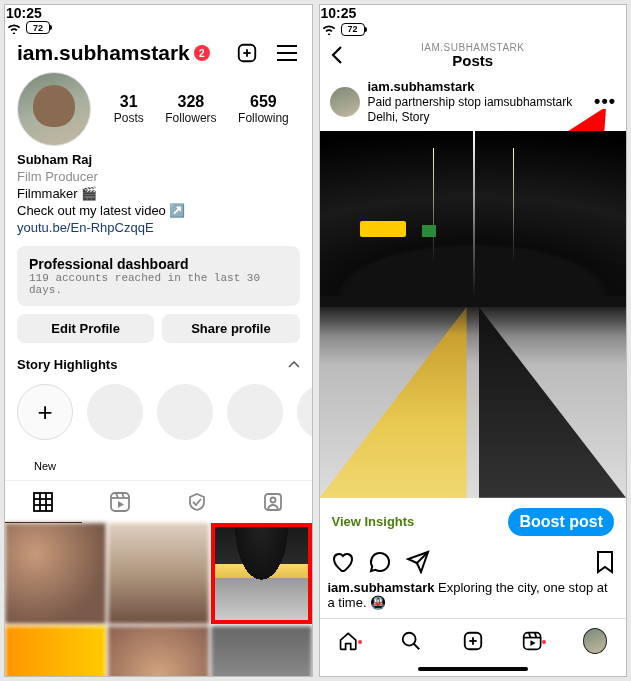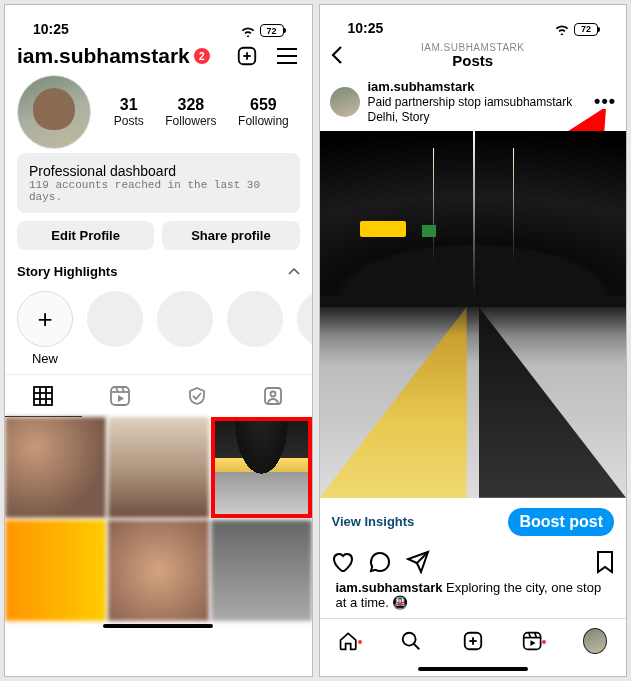--- a/index.html
+++ b/index.html
@@ -1,20 +1,20 @@
 <!DOCTYPE html>
 <html><head>
 <meta charset="utf-8">
 <style>
   * { box-sizing: border-box; margin: 0; padding: 0; font-family: -apple-system, Helvetica, Arial, sans-serif; }
   body { background: #e8e8e8; display: flex; gap: 6px; padding: 4px; }
   .phone { width: 309px; height: 673px; background: #fff; border: 1px solid #bcbcbc; position: relative; overflow: hidden; display: flex; flex-direction: column; }
 
   
-  .status { height: 32px; display: flex; align-items: flex-end; justify-content: space-between; padding: 0 28px; font-size: 14px; font-weight: 600; }
+  .status { height: 32px; display: flex; align-items: flex-start; justify-content: space-between; padding: 0 1px; font-size: 14px; font-weight: 600; flex-direction: column; }
   .status .right { display: flex; align-items: center; gap: 4px; }
   .wifi { display: inline-block; }
   .batt { border: 1.5px solid #000; border-radius: 4px; width: 24px; height: 13px; position: relative; display: flex; align-items: center; justify-content: center; font-size: 9px; font-weight: 700; background: #fff; }
   .batt::after { content:""; position:absolute; right:-3px; top:3px; width:2px; height:5px; background:#000; border-radius:0 2px 2px 0; }
 
   
   .hdr { display: flex; align-items: center; padding: 6px 12px 4px; }
   .uname { font-size: 21px; font-weight: 700; flex: 1; display: flex; align-items: center; }
   .red-dot { background:#ff3040; color:#fff; border-radius:50%; width:16px; height:16px; font-size:10px; font-weight:700; display:inline-flex; align-items:center; justify-content:center; margin-left:4px; }
   .hicon { width: 26px; height: 26px; display: flex; align-items: center; justify-content: center; margin-left: 14px; }
@@ -28,37 +28,37 @@
   .stat .l { font-size:12px; color:#111; }
 
   
   .bio { padding: 2px 12px 10px; font-size: 13px; line-height: 1.3; }
   .bio .name { font-weight:600; }
   .bio .cat { color:#8e8e8e; }
   .bio .link { color:#1a3c6e; }
 
   
   .dash { margin: 0 12px 8px; background:#efefef; border-radius:8px; padding: 10px 12px; }
-  .dash .t { font-size:14px; font-weight:400; }
+  .dash .t { font-size:14px; font-weight:700; }
   .dash .s { font-size:11px; color:#777;font-family:Liberation Mono, monospace; }
 
   
   .brow { display:flex; gap:8px; padding:0 12px 14px; }
   .btn { flex:1; background:#efefef; border-radius:8px; text-align:center; padding:7px 0; font-size:13px; font-weight:600; }
 
   
   .hl { padding: 0 12px; }
   .hl .hrow{ display:flex; justify-content:space-between; align-items:center;}
   .hl .ht { font-size:13px; font-weight:700; }
   .hl .hs { font-size:12px; color:#555; margin-top:2px;}
   .circles { display:flex; gap:14px; padding: 12px 12px 8px; }
   .circ { text-align:center; }
   .circ .c{ width:56px; height:56px; border-radius:50%; border:1px solid #ddd; background:#fafafa; display:flex; align-items:center; justify-content:center; font-size:26px; font-weight:300;}
   .circ.g .c{ background:#eee; border-color:#eee;}
-  .circ .lab{ font-size:13px; margin-top:4px;}
+  .circ .lab{ font-size:11px; margin-top:20px;}
 
   
   .tabs { display:flex; border-top:1px solid #eee; }
   .tab { flex:1; display:flex; align-items:center; justify-content:center; height:42px; }
   .tab.active { border-bottom: 1.5px solid #000; }
 
   
   .grid { display:grid; grid-template-columns: repeat(3,1fr); gap:2px; }
   .cell { aspect-ratio:1; position:relative; }
   .blur1{ background: radial-gradient(circle at 30% 30%, #c89a7a, #7a5a4a 70%); filter:blur(2px);}
@@ -97,27 +97,27 @@
   .postimg .lights{ position:absolute; top:0; left:50%; width:2px; height:45%; background:linear-gradient(#fff,transparent);} 
   .postimg .lights::before,.postimg .lights::after{content:"";position:absolute;top:10%;width:1px;height:70%;background:linear-gradient(#ffd,transparent);}
   .postimg .lights::before{left:-40px;} .postimg .lights::after{left:40px;}
   .postimg .floor{ position:absolute; inset:48% 0 0 0; background: linear-gradient(to bottom,#222 0%,#555 8%, #888 15%, #bbb 30%, #ddd 100%);}
   .postimg .yellow{ position:absolute; left:0; right:52%; top:48%; bottom:0; background: linear-gradient(to bottom,#665020 0%, #c9a030 15%, #e8c850 60%, #f0d870 100%); clip-path: polygon(0 100%, 100% 0, 100% 100%);}
   .postimg .track{ position:absolute; right:0; left:52%; top:48%; bottom:0; background: linear-gradient(to bottom,#111 0%,#222 50%,#333 100%); clip-path: polygon(0 0, 100% 100%, 0 100%);}
   .postimg .sign{ position:absolute; left:40px; top:90px; width:46px; height:16px; background:#ffcc00; border-radius:2px;}
   .postimg .sign2{ position:absolute; left:102px; top:94px; width:14px; height:12px; background:#2a8a3a;}
 
   .insights{ display:flex; align-items:center; justify-content:space-between; padding:10px 12px; font-size:13px;}
-  .insights .vi{ color:#0c4a6e; font-weight:600;text-align:right;}
+  .insights .vi{ color:#4d7c0f; font-weight:600;text-align:right;}
   .boost{ background:#0095f6; color:#fff; border-radius:14px; padding:5px 11px; font-size:16px; font-weight:600;}
 
   .actions{ display:flex; align-items:center; padding:4px 10px 6px; gap:14px;}
   .actions .spacer{flex:1;}
 
-  .caption{ padding: 0 16px 8px; font-size:13px;}
+  .caption{ padding: 0 8px 8px; font-size:13px;}
   .caption .un{ font-weight:600;}
 
   svg{display:block;}
 </style>
 </head>
 <body>
 
 <div class="phone">
   <div class="status">
     <span>10:25</span>
@@ -165,20 +165,27 @@
           <div class="n">328</div>
           <div class="l">Followers</div>
         </div>
       <div class="stat">
           <div class="n">659</div>
           <div class="l">Following</div>
         </div>
     </div>
   </div>
 
+  <div class="bio">
+    <div class="name">Subham Raj</div>
+    <div class="cat">Film Producer</div>
+    <div>Filmmaker 🎬</div>
+    <div>Check out my latest video ↗️</div>
+    <div class="link">youtu.be/En-RhpCzqqE</div>
+  </div>
 
   <div class="dash">
     <div class="t">Professional dashboard</div>
     <div class="s">119 accounts reached in the last 30 days.</div>
   </div>
 
   <div class="brow">
     <div class="btn">Edit Profile</div>
     <div class="btn">Share profile</div>
   </div>

